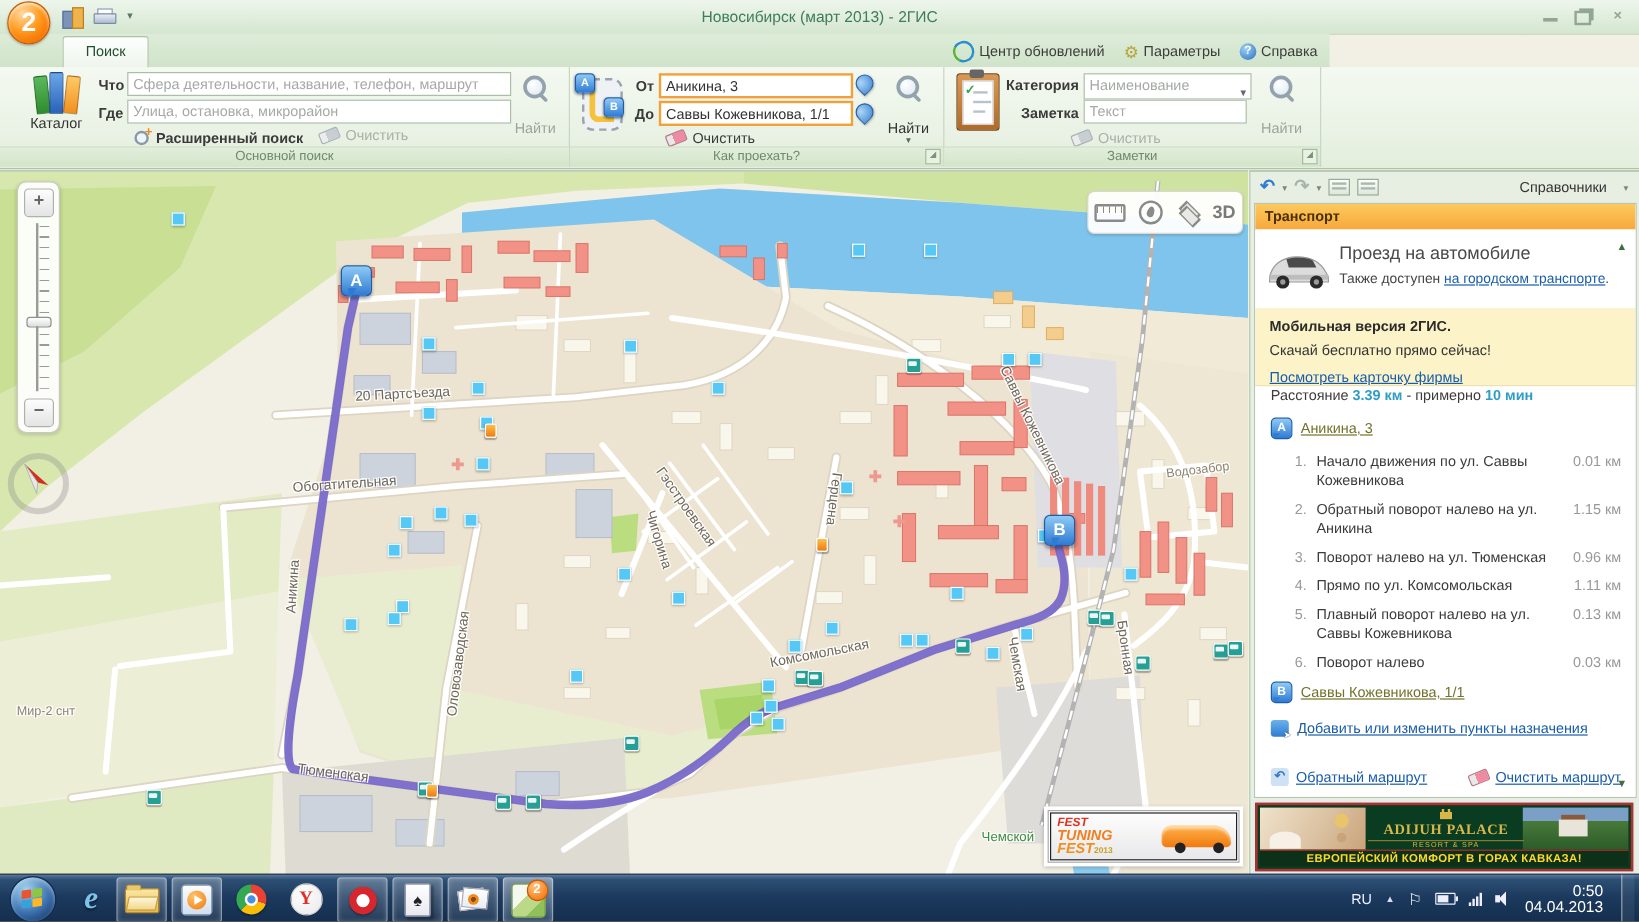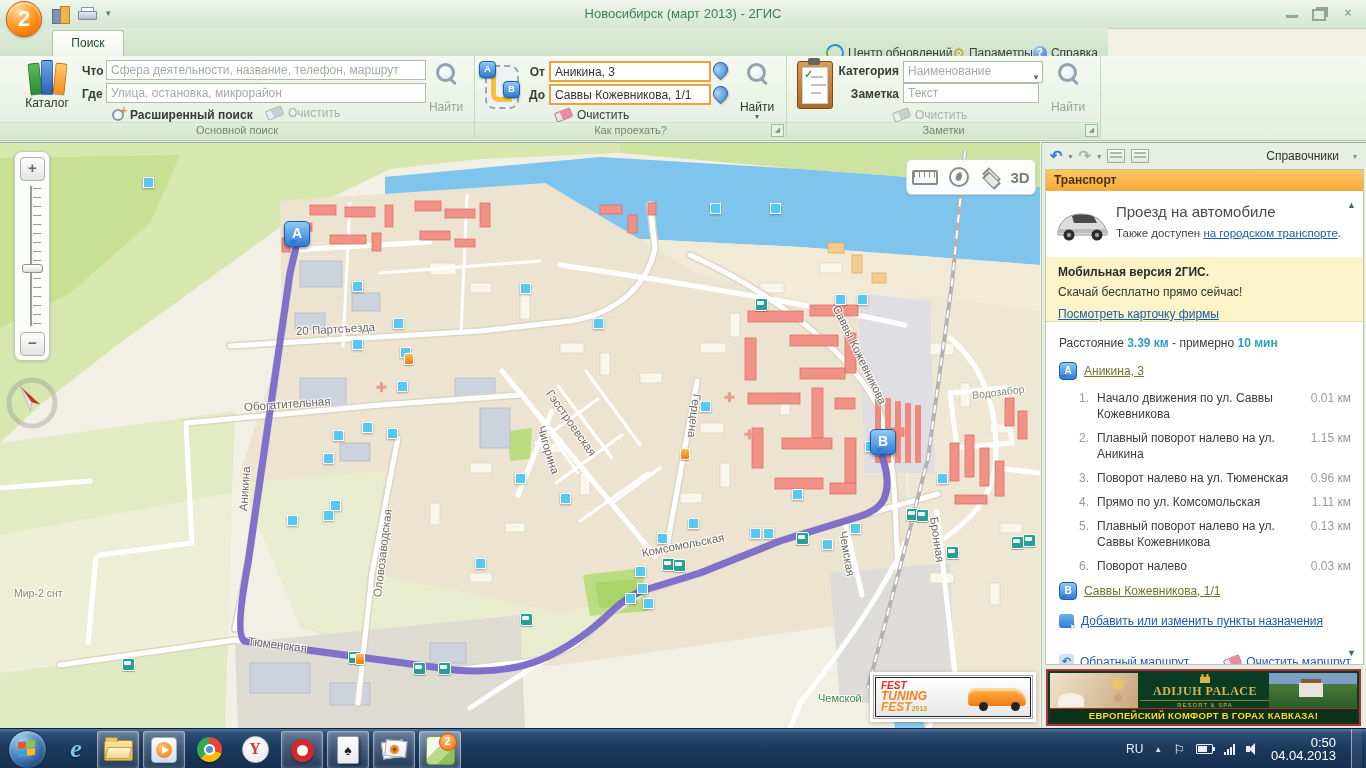--- a/index.html
+++ b/index.html
@@ -22,21 +22,21 @@
   .qat-arrow{position:absolute;left:106px;top:8px;color:#5a7a5a;font-size:9px;}
   .win-title{position:absolute;left:0;right:0;top:6px;text-align:center;color:#3f7d5a;font-size:13px;}
   .winbtns{position:absolute;right:10px;top:6px;display:flex;gap:14px;color:#93a693;}
   .winbtns .wb{width:16px;height:14px;text-align:center;font-size:12px;font-weight:bold;line-height:14px;}
   .wb.min{border-bottom:3px solid #93a693;height:9px;width:12px;}
   .wb.max{width:10px;height:8px;border:2px solid #93a693;box-shadow:3px -3px 0 -1px #93a693;margin-top:3px;}
   
   .tabrow{position:absolute;left:0;top:28px;width:1108px;height:28px;background:linear-gradient(#ddecd8,#d0e3ca);}
   .tab{position:absolute;left:52px;top:2px;width:70px;height:26px;background:linear-gradient(#fdfefd,#eef5ec);
     border:1px solid #adc4a8;border-bottom:none;border-radius:3px 3px 0 0;text-align:center;line-height:25px;color:#234d2e;}
-  .ribbonmenu{position:absolute;right:10px;top:16px;display:flex;align-items:center;color:#3c3c3c;}
+  .ribbonmenu{position:absolute;right:10px;top:6px;display:flex;gap:16px;align-items:center;color:#3c3c3c;}
   .ribbonmenu .mi{display:flex;align-items:center;gap:4px;}
   .ico-refresh{width:14px;height:14px;border:2px solid #2a8fd0;border-radius:50%;border-left-color:#58b531;position:relative;transform:rotate(-20deg);}
   .ico-gear{color:#b8a23a;font-size:14px;line-height:12px;}
   .ico-help{width:14px;height:14px;border-radius:50%;background:radial-gradient(circle at 35% 30%,#9ed0f5,#2a6fc0);color:#fff;font-size:10px;font-weight:bold;text-align:center;line-height:14px;}
   
   .ribbon{position:absolute;left:0;top:56px;width:1366px;height:84px;
     background:linear-gradient(#f4f9f1,#e3eedd);border-bottom:1px solid #aec4a9;}
   .rgroup{position:absolute;top:0;height:83px;border-right:1px solid #c6d8c1;}
   .gfoot{position:absolute;left:0;right:0;bottom:0;height:16px;background:linear-gradient(#e2eedb,#d3e5cb);
     border-top:1px solid #cde0c6;color:#70896c;font-size:11px;text-align:center;line-height:15px;}
@@ -152,21 +152,21 @@
   .pcontent{position:absolute;left:3px;top:26px;width:317px;height:494px;border:1px solid #b9c6b4;background:#fff;overflow:hidden;}
   .rubric{position:absolute;left:0;top:0;right:0;height:21px;background:linear-gradient(#fdc95e,#f7a83b);
     border-bottom:1px solid #e2912e;color:#4a3000;font-weight:bold;line-height:20px;padding-left:8px;}
   .pcard{position:absolute;left:0;top:21px;right:0;height:66px;background:#fff;border-bottom:1px solid #e4e4de;}
   .pcard .ctitle{position:absolute;left:70px;top:12px;font-size:15px;color:#4a4a4a;}
   .pcard .csub{position:absolute;left:70px;top:36px;font-size:11.5px;color:#444;}
   .promo{position:absolute;left:0;top:87px;right:0;height:65px;background:#fcf3c8;border-bottom:1px solid #e8dcae;padding:8px 0 0 12px;box-sizing:border-box;}
   .promo .pt{font-weight:bold;color:#2b2b2b;margin-bottom:6px;}
   .promo .pl{color:#333;margin-bottom:8px;}
   a.blu{color:#1a5dab;text-decoration:underline;cursor:pointer;}
-  .rsec{position:absolute;left:0;top:152px;right:0;bottom:0;background:#fff;padding:14px 12px 0 13px;box-sizing:border-box;}
+  .rsec{position:absolute;left:0;top:152px;right:0;bottom:0;background:#fff;padding:0 12px 0 13px;box-sizing:border-box;}
   .sumline{color:#3c3c3c;margin-bottom:12px;}
   .teal{color:#2f9ec2;font-weight:bold;}
   .abrow{display:flex;align-items:center;gap:7px;margin-bottom:10px;}
   .abico{width:16px;height:16px;border-radius:4px;background:linear-gradient(#8ecaf5,#2f7bd4);border:1px solid #1d5da8;
     color:#fff;font-size:10px;font-weight:bold;text-align:center;line-height:15px;position:relative;flex:0 0 auto;}
   .abico::after{content:"";position:absolute;left:1px;bottom:-5px;border:4px solid transparent;border-top:5px solid #2f7bd4;border-right-width:5px;border-left-width:1px;}
   a.olive{color:#72722c;text-decoration:underline;cursor:pointer;}
   .steps{margin:4px 0 8px 20px;}
   .step{display:flex;margin-bottom:8px;line-height:16px;}
   .step .num{width:18px;color:#999;flex:0 0 auto;}
@@ -699,21 +699,21 @@
           <a class="olive">Аникина, 3</a>
         </div>
         <div class="steps" id="route-steps">
             <div class="step">
               <span class="num">1.</span>
               <span class="txt">Начало движения по ул. Саввы Кожевникова</span>
               <span class="dist">0.01 км</span>
             </div>
             <div class="step">
               <span class="num">2.</span>
-              <span class="txt">Плавный поворот налево на ул. Аникина</span>
+              <span class="txt">Обратный поворот налево на ул. Аникина</span>
               <span class="dist">1.15 км</span>
             </div>
             <div class="step">
               <span class="num">3.</span>
               <span class="txt">Поворот налево на ул. Тюменская</span>
               <span class="dist">0.96 км</span>
             </div>
             <div class="step">
               <span class="num">4.</span>
               <span class="txt">Прямо по ул. Комсомольская</span>

